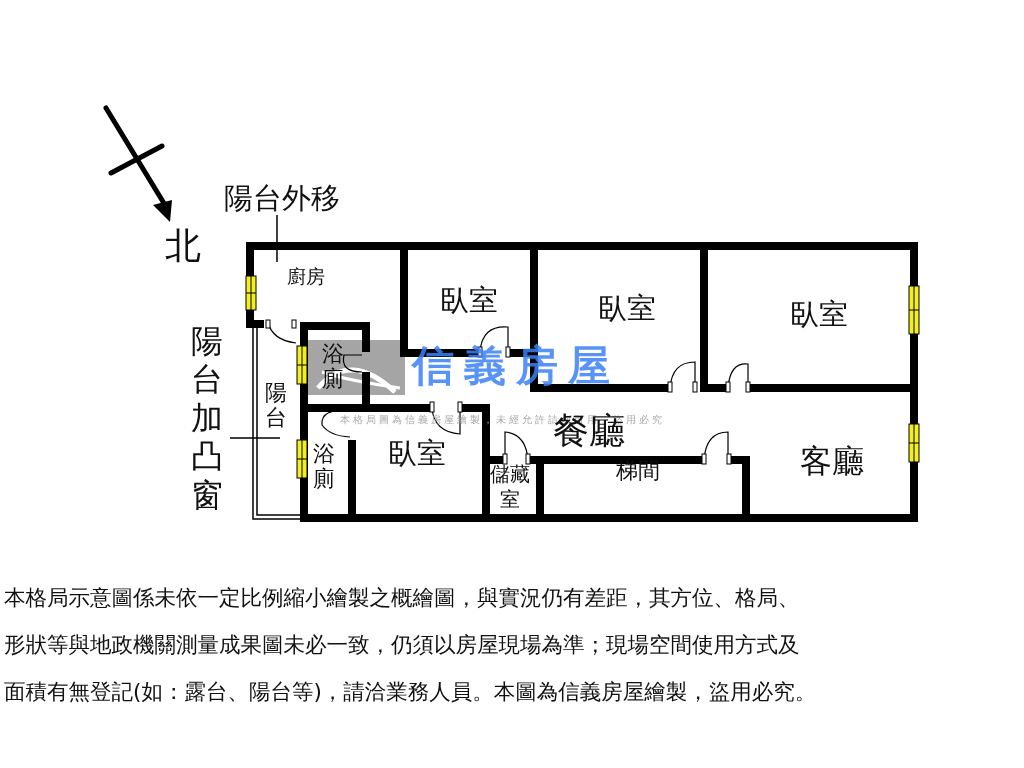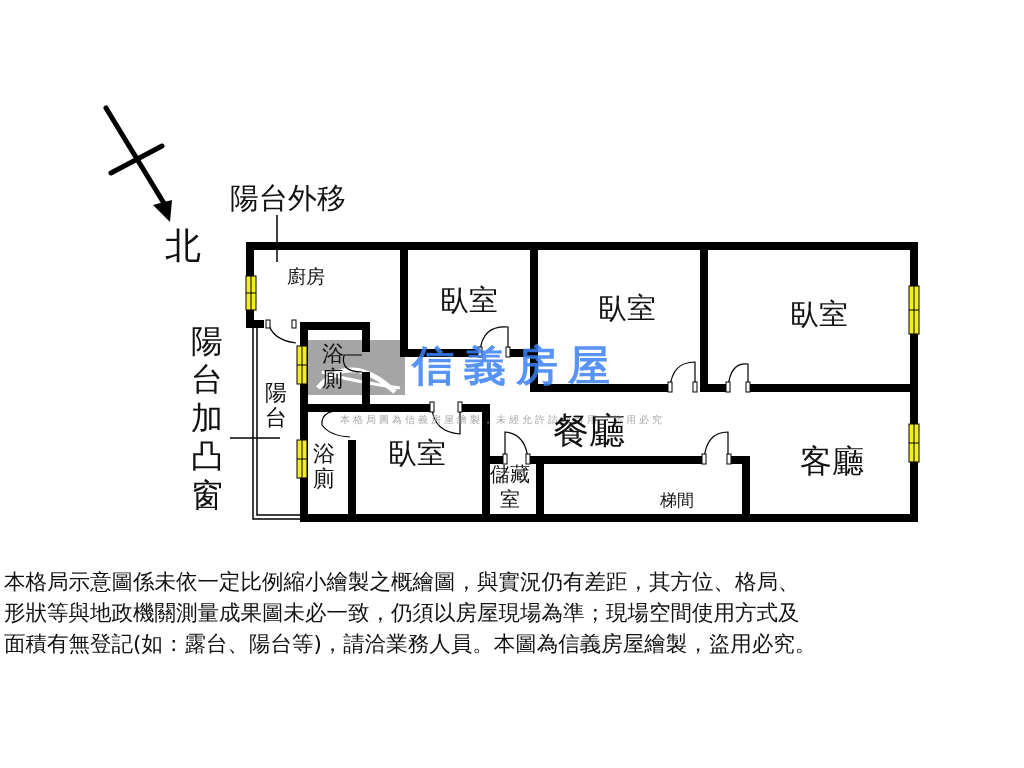--- a/index.html
+++ b/index.html
@@ -2,21 +2,21 @@
 <html><head>
 <meta charset="utf-8">
 <style>
   html, body { margin:0; padding:0; }
   body { width:1024px; height:768px; background:#ffffff; position:relative; overflow:hidden;
          font-family: "DejaVu Sans", "Liberation Sans", sans-serif; color:#000; }
   svg.plan { position:absolute; left:0; top:0; }
   .label { position:absolute; color:#111; white-space:nowrap; line-height:1; }
   .stack { display:flex; flex-direction:column; align-items:center; line-height:1.15; }
   .disclaimer { position:absolute; left:4px; top:566px; width:1020px; font-size:21.5px; line-height:31px; color:#111; }
-  .disclaimer div { white-space:nowrap; }
+  .disclaimer div { white-space:nowrap;margin-top:16px; }
   .wm-text { position:absolute; color:#a8a8a8; font-size:10px; letter-spacing:3px; white-space:nowrap; }
   .wm-big { position:absolute; color:#3b82f6; font-size:42px; font-weight:bold; letter-spacing:10px; opacity:0.85; white-space:nowrap; }
 </style>
 </head>
 <body>
 
 <svg class="plan" width="1024" height="560" viewBox="0 0 1024 560">
 
   <g>
     <rect x="305" y="340" width="100" height="55" fill="#a5a5a5"></rect>
@@ -124,21 +124,21 @@
     <rect x="430" y="402" width="4" height="10"></rect>
       <rect x="458" y="402" width="4" height="10"></rect>
   </g>
 </svg>
 
 <div class="wm-big" style="left:412px; top:338px;">信義房屋</div>
 <div class="wm-text" style="left:340px; top:413px;">本格局圖為信義房屋繪製，未經允許請勿引用，盜用必究</div>
 
 <div class="label" style="left:165px; top:228px; font-size:36px;">北</div>
 
-<div class="label" style="left:230px; top:184px; font-size:29px;">陽台外移</div>
+<div class="label" style="left:224px; top:184px; font-size:29px;">陽台外移</div>
 <div class="label stack" style="left:191px; top:322px; font-size:32px; line-height:1.2;">
   <span>陽</span>
   <span>台</span>
   <span>加</span>
   <span>凸</span>
   <span>窗</span>
 </div>
 
 <div class="label" style="left:287px; top:267px; font-size:19px;">廚房</div>
 <div class="label" style="left:440px; top:286px; font-size:29px;">臥室</div>
@@ -158,19 +158,19 @@
   <span>陽</span>
   <span>台</span>
 </div>
 
 <div class="label" style="left:553px; top:413px; font-size:36px; font-weight:normal;">餐廳</div>
 <div class="label" style="left:800px; top:445px; font-size:32px;">客廳</div>
 <div class="label stack" style="left:490px; top:462px; font-size:20px; line-height:1.25;">
   <span>儲藏</span>
   <span>室</span>
 </div>
-<div class="label" style="left:616px; top:492px; font-size:17px;margin-left:44px;">梯間</div>
+<div class="label" style="left:616px; top:460px; font-size:22px;">梯間</div>
 
 <div class="disclaimer">
   <div>本格局示意圖係未依一定比例縮小繪製之概繪圖，與實況仍有差距，其方位、格局、</div>
   <div>形狀等與地政機關測量成果圖未必一致，仍須以房屋現場為準；現場空間使用方式及</div>
   <div>面積有無登記(如：露台、陽台等)，請洽業務人員。本圖為信義房屋繪製，盜用必究。</div>
 </div>
 
 </body></html>

